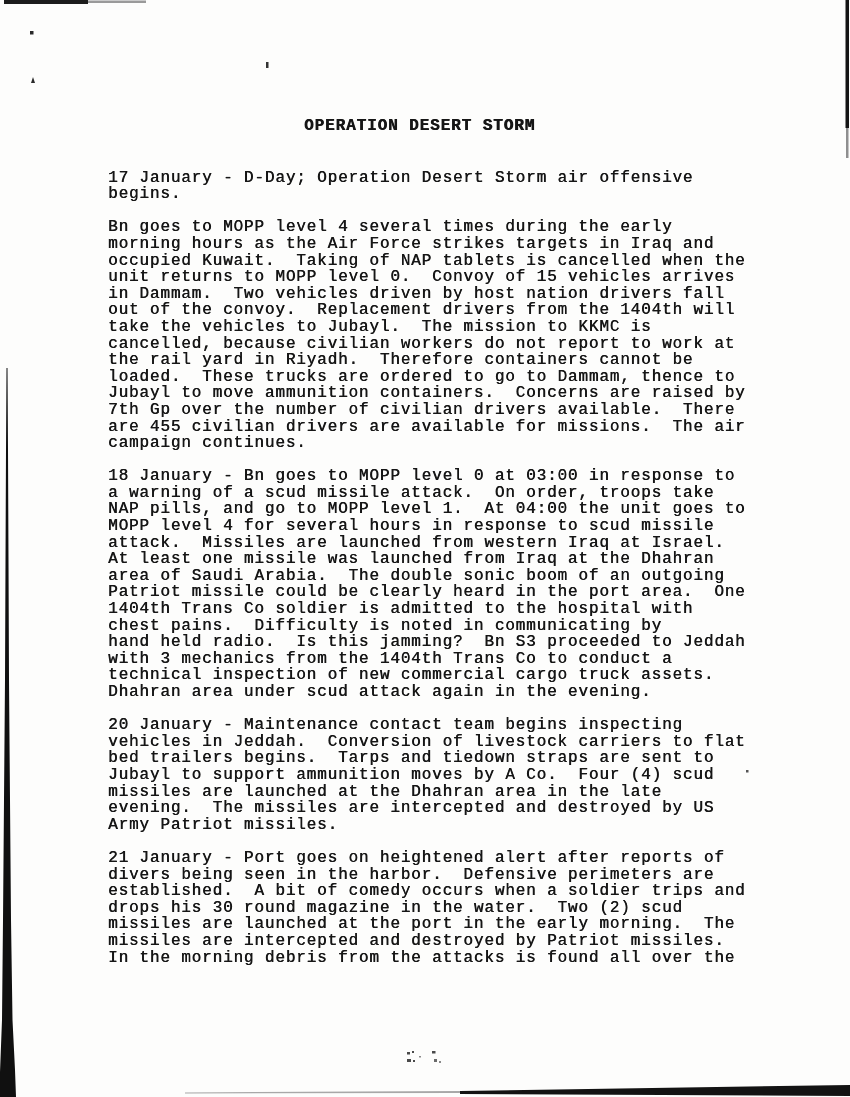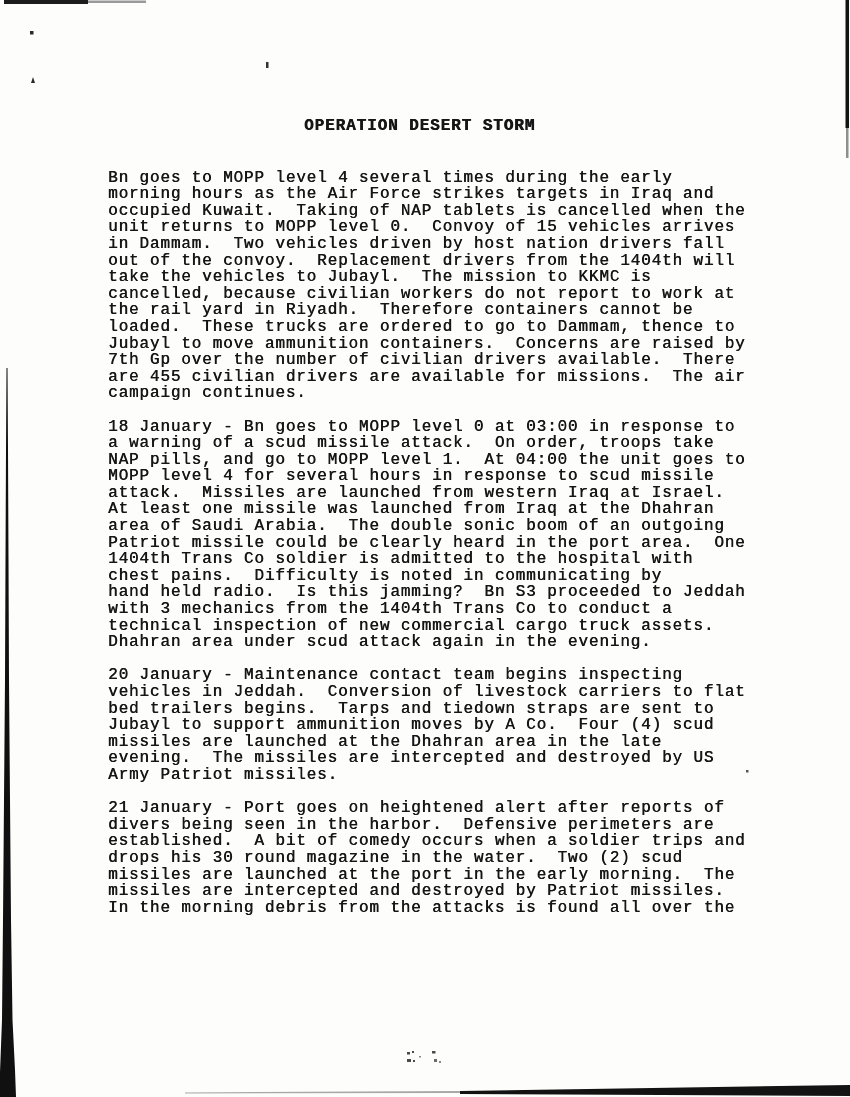--- a/index.html
+++ b/index.html
@@ -44,20 +44,22 @@
   }
 </style>
 </head>
 <body>
 
 <div class="page">
 
   <div class="doc">
     <h1>OPERATION DESERT STORM</h1>
     <div id="paragraphs">
+        <p class="para">17 January - D-Day; Operation Desert Storm air offensive
+begins.</p>
         <p class="para">Bn goes to MOPP level 4 several times during the early
 morning hours as the Air Force strikes targets in Iraq and
 occupied Kuwait.  Taking of NAP tablets is cancelled when the
 unit returns to MOPP level 0.  Convoy of 15 vehicles arrives
 in Dammam.  Two vehicles driven by host nation drivers fall
 out of the convoy.  Replacement drivers from the 1404th will
 take the vehicles to Jubayl.  The mission to KKMC is
 cancelled, because civilian workers do not report to work at
 the rail yard in Riyadh.  Therefore containers cannot be
 loaded.  These trucks are ordered to go to Dammam, thence to

